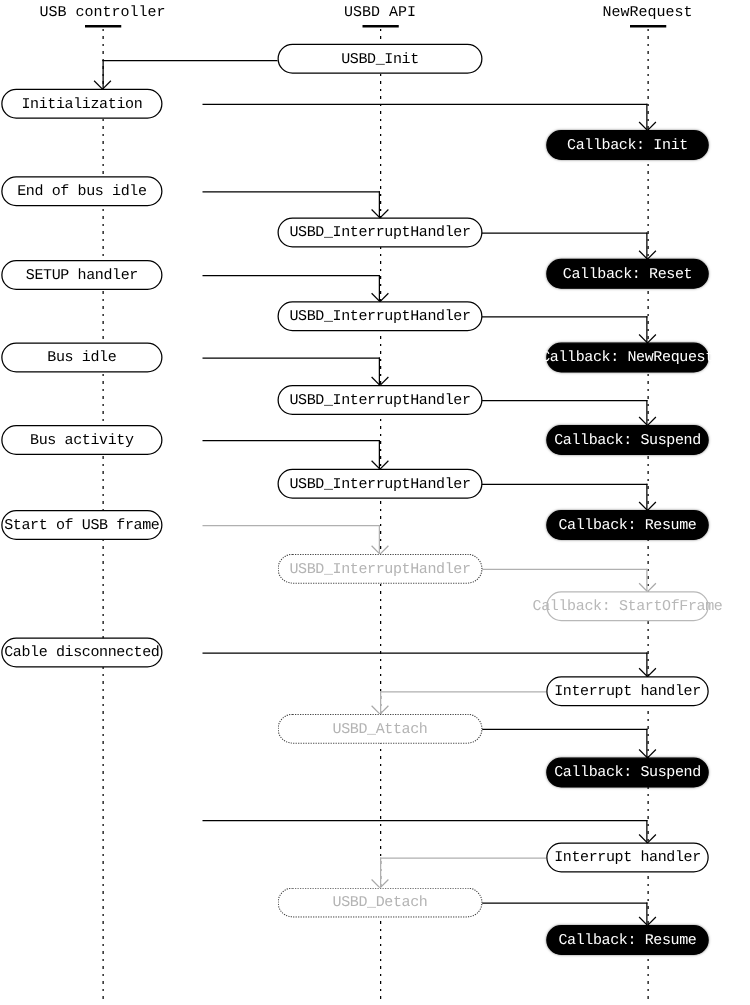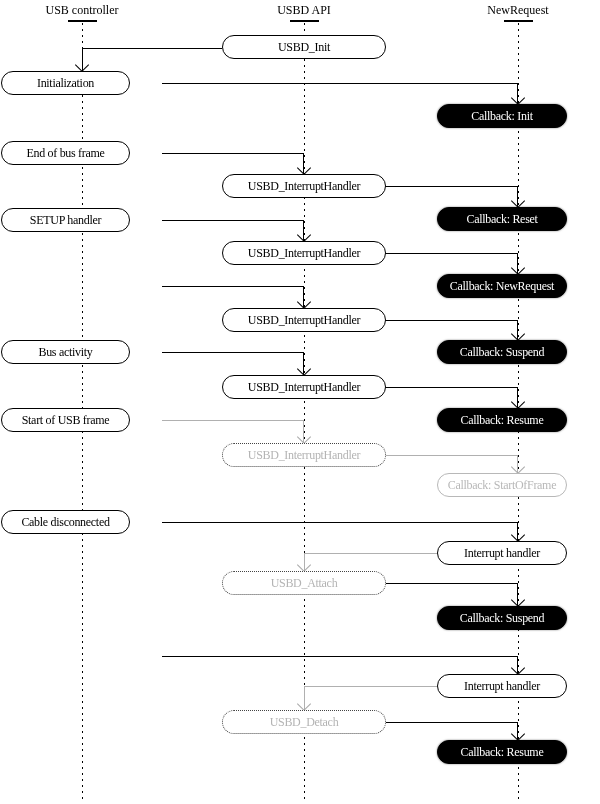--- a/index.html
+++ b/index.html
@@ -1,18 +1,18 @@
 <!DOCTYPE html>
 <html><head>
 <meta charset="utf-8">
 <style>
   html,body{margin:0;padding:0;background:#fff;}
   #stage{
     position:relative;width:600px;height:804px;background:#fff;overflow:hidden;
-    font-family:Liberation Serif, serif;color:#000;
+    font-family:Liberation Mono, monospace;color:#000;
   }
   .col-label{
     position:absolute;width:160px;text-align:center;font-size:12px;line-height:16px;
   }
   .col-bar{position:absolute;width:29px;height:2px;background:#000;}
   .lifeline{
     position:absolute;top:23px;height:780px;width:1px;
     background:repeating-linear-gradient(to bottom,#000 0 2px,transparent 2px 6px);
   }
   .pill{
@@ -105,28 +105,29 @@
   <div class="conn cl gray" style="left:304px;top:686px;width:133px;height:24px"></div>
   <div class="arr gray" style="left:299px;top:699px"></div>
 
   <div class="conn cr" style="left:385px;top:722px;width:133px;height:18px"></div>
   <div class="arr" style="left:513px;top:729px"></div>
 
   <div class="pill colM" style="top:35px">USBD_Init</div>
   <div class="pill colL" style="top:71px">Initialization</div>
   <div class="pill colR black" style="top:104px">Callback: Init</div>
 
-  <div class="pill colL" style="top:141px">End of bus frame</div>
+  <div class="pill colL" style="top:141px">End of bus idle</div>
   <div class="pill colM" style="top:174px">USBD_InterruptHandler</div>
   <div class="pill colR black" style="top:207px">Callback: Reset</div>
 
   <div class="pill colL" style="top:208px">SETUP handler</div>
   <div class="pill colM" style="top:241px">USBD_InterruptHandler</div>
   <div class="pill colR black" style="top:274px">Callback: NewRequest</div>
 
+  <div class="pill colL" style="top:274px">Bus idle</div>
   <div class="pill colM" style="top:308px">USBD_InterruptHandler</div>
   <div class="pill colR black" style="top:340px">Callback: Suspend</div>
 
   <div class="pill colL" style="top:340px">Bus activity</div>
   <div class="pill colM" style="top:375px">USBD_InterruptHandler</div>
   <div class="pill colR black" style="top:408px">Callback: Resume</div>
 
   <div class="pill colL" style="top:408px">Start of USB frame</div>
   <div class="pill colM gdot" style="top:443px">USBD_InterruptHandler</div>
   <div class="pill colR gsolid" style="top:473px">Callback: StartOfFrame</div>

